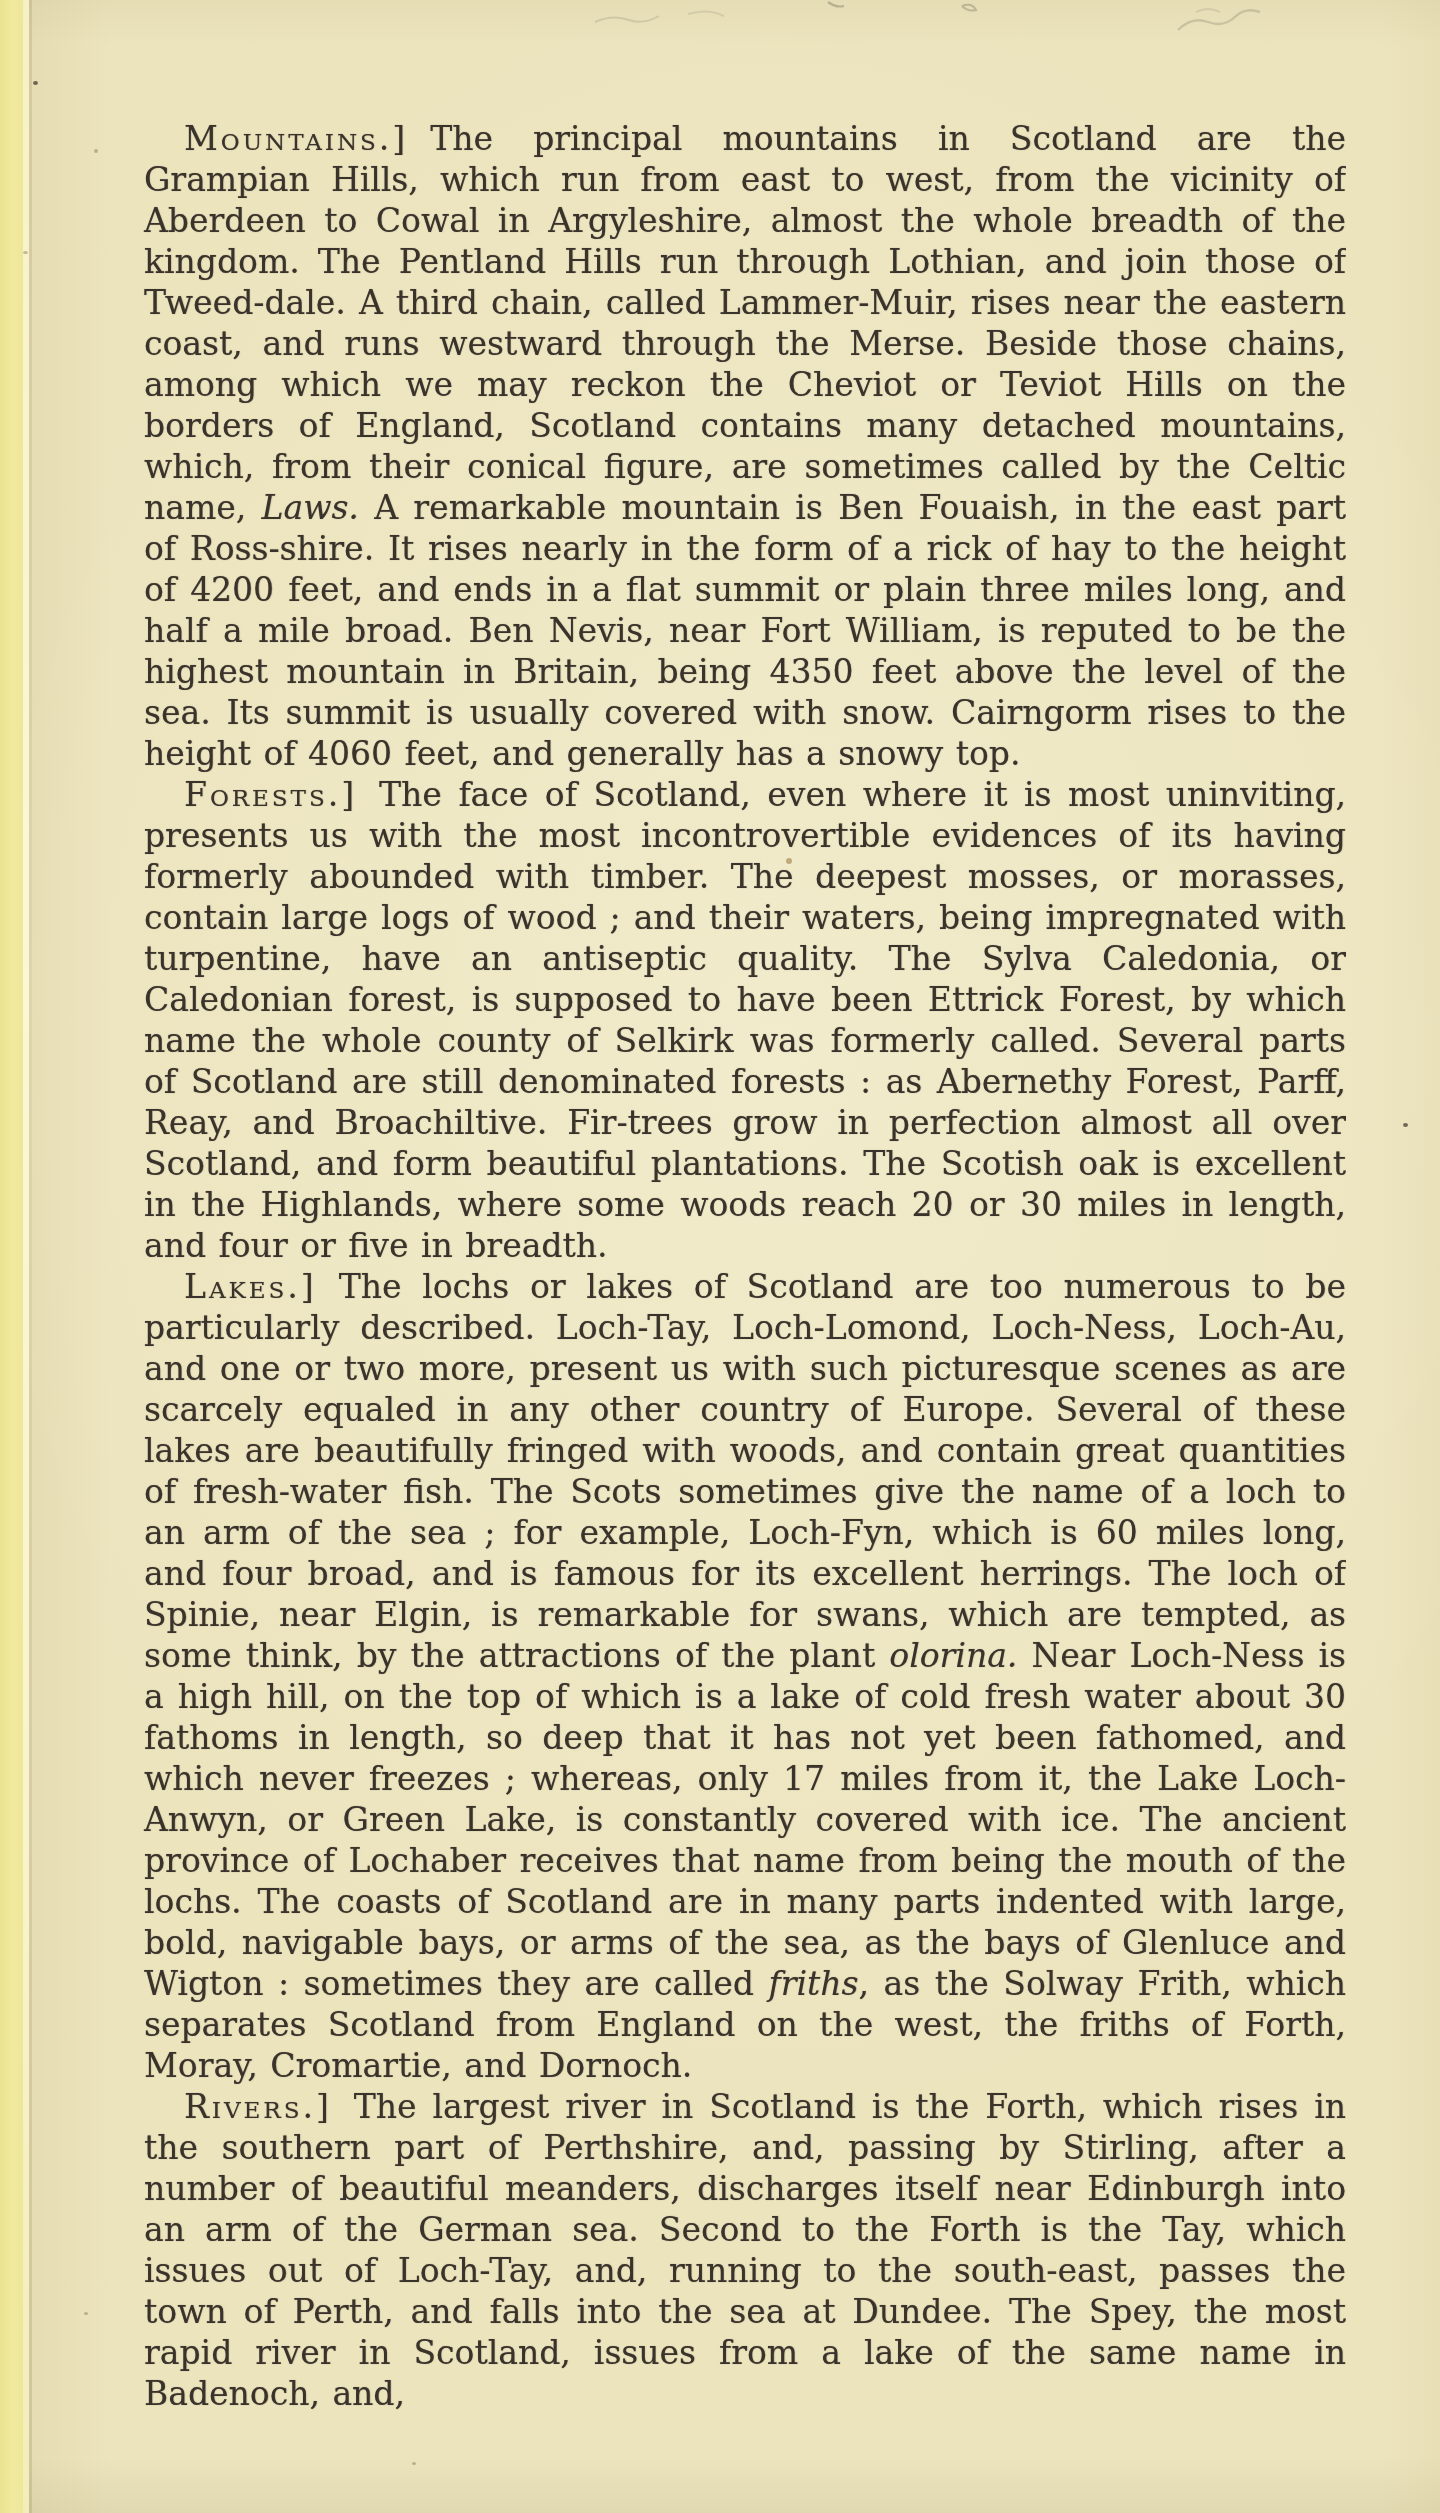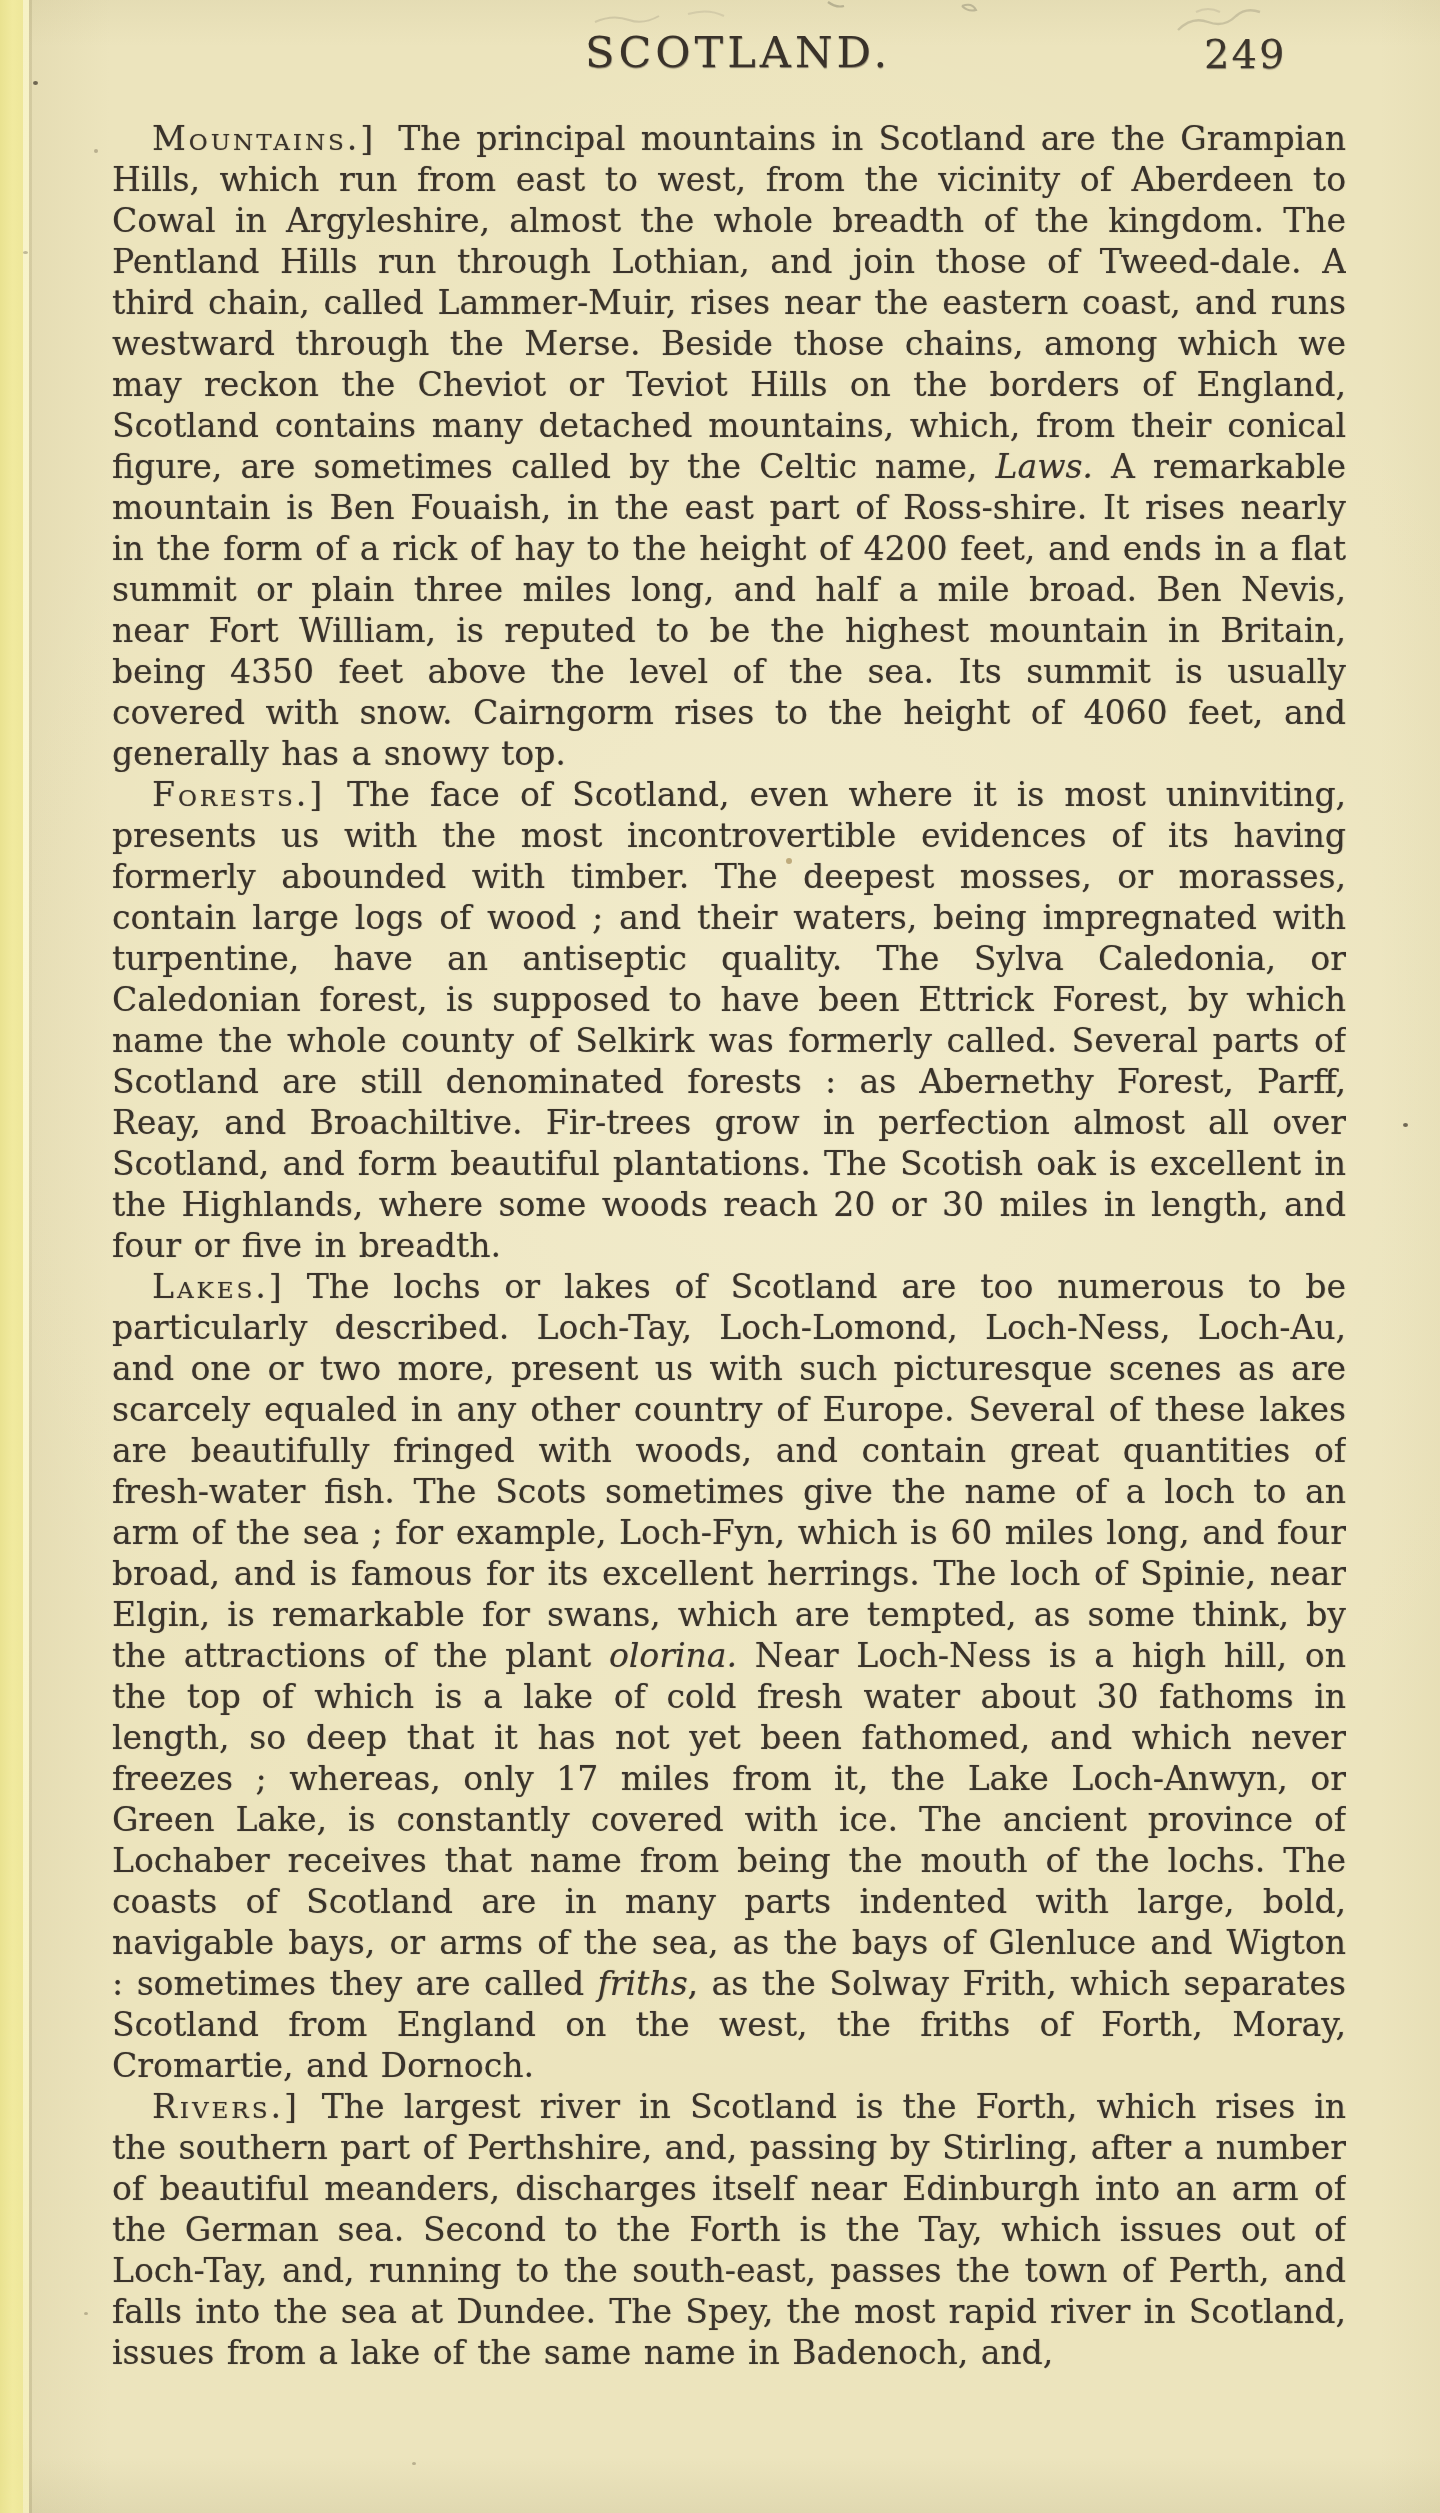--- a/index.html
+++ b/index.html
@@ -49,21 +49,21 @@
     text-shadow: 0.4px 0.5px 1px rgba(54,46,36,0.5);
   }
 
   .text-block {
     position: absolute; left: 112px; top: 118px; width: 1234px; height: 2340px;
     overflow: hidden;
     font-size: 33px; line-height: 41px;
     word-spacing: 2px;
     text-shadow: 0.3px 0.4px 1px rgba(56,48,38,0.5);
   }
-  .para { text-align: justify; text-indent: 40px; }
+  .para { text-align: justify; text-indent: 40px; margin-left: 32px; }
   .seg-label { font-variant: small-caps; letter-spacing: 3px; margin-right: 22px; }
   .seg-i { font-style: italic; }
 
   
   .speck { position: absolute; border-radius: 50%; }
   .speck.dark  { background: rgba(70,62,48,0.75); }
   .speck.brown { background: rgba(150,118,60,0.55); }
   .speck.faint { background: rgba(110,100,75,0.40); }
 
   .scribbles { position: absolute; left: 0; top: 0; pointer-events: none; }
@@ -79,24 +79,20 @@
 
   <svg class="scribbles" width="1440" height="120" viewBox="0 0 1440 120">
     <path d="M595 22 q18 -8 34 -2 q14 5 30 -4" fill="none" stroke="#97917c" stroke-width="2" opacity="0.30"></path>
     <path d="M688 14 q20 -6 36 2" fill="none" stroke="#9a9480" stroke-width="2" opacity="0.25"></path>
     <path d="M1178 30 q14 -14 30 -8 q16 6 28 -6 q10 -9 24 -4" fill="none" stroke="#8f8974" stroke-width="2.4" opacity="0.35"></path>
     <path d="M1196 12 q12 -6 24 0" fill="none" stroke="#9a9480" stroke-width="2" opacity="0.25"></path>
     <path d="M828 2 q8 6 16 4" fill="none" stroke="#8a856e" stroke-width="2.2" opacity="0.5"></path>
     <path d="M962 6 q10 -4 14 4 q-8 2 -14 -4" fill="none" stroke="#8a856e" stroke-width="2" opacity="0.45"></path>
   </svg>
 
-  <div class="running-head">
-    <span class="page-title">SCOTLAND.</span>
-    <span class="page-number">249</span>
-  </div>
 
   <div class="text-block" id="text-block">
       <p class="para"><span class="seg-label">Mountains.]</span><span class="seg-n">The principal mountains in Scotland are the Grampian Hills, which run from east to west, from the vicinity of Aberdeen to Cowal in Argyleshire, almost the whole breadth of the kingdom. The Pentland Hills run through Lothian, and join those of Tweed-dale. A third chain, called Lammer-Muir, rises near the eastern coast, and runs westward through the Merse. Beside those chains, among which we may reckon the Cheviot or Teviot Hills on the borders of England, Scotland contains many detached mountains, which, from their conical figure, are sometimes called by the Celtic name, </span><span class="seg-i">Laws.</span><span class="seg-n"> A remarkable mountain is Ben Fouaish, in the east part of Ross-shire. It rises nearly in the form of a rick of hay to the height of 4200 feet, and ends in a flat summit or plain three miles long, and half a mile broad. Ben Nevis, near Fort William, is reputed to be the highest mountain in Britain, being 4350 feet above the level of the sea. Its summit is usually covered with snow. Cairngorm rises to the height of 4060 feet, and generally has a snowy top.</span></p>
       <p class="para"><span class="seg-label">Forests.]</span><span class="seg-n">The face of Scotland, even where it is most uninviting, presents us with the most incontrovertible evidences of its having formerly abounded with timber. The deepest mosses, or morasses, contain large logs of wood ; and their waters, being impregnated with turpentine, have an antiseptic quality. The Sylva Caledonia, or Caledonian forest, is supposed to have been Ettrick Forest, by which name the whole county of Selkirk was formerly called. Several parts of Scotland are still denominated forests : as Abernethy Forest, Parff, Reay, and Broachiltive. Fir-trees grow in perfection almost all over Scotland, and form beautiful plantations. The Scotish oak is excellent in the Highlands, where some woods reach 20 or 30 miles in length, and four or five in breadth.</span></p>
       <p class="para"><span class="seg-label">Lakes.]</span><span class="seg-n">The lochs or lakes of Scotland are too numerous to be particularly described. Loch-Tay, Loch-Lomond, Loch-Ness, Loch-Au, and one or two more, present us with such picturesque scenes as are scarcely equaled in any other country of Europe. Several of these lakes are beautifully fringed with woods, and contain great quantities of fresh-water fish. The Scots sometimes give the name of a loch to an arm of the sea ; for example, Loch-Fyn, which is 60 miles long, and four broad, and is famous for its excellent herrings. The loch of Spinie, near Elgin, is remarkable for swans, which are tempted, as some think, by the attractions of the plant </span><span class="seg-i">olorina.</span><span class="seg-n"> Near Loch-Ness is a high hill, on the top of which is a lake of cold fresh water about 30 fathoms in length, so deep that it has not yet been fathomed, and which never freezes ; whereas, only 17 miles from it, the Lake Loch-Anwyn, or Green Lake, is constantly covered with ice. The ancient province of Lochaber receives that name from being the mouth of the lochs. The coasts of Scotland are in many parts indented with large, bold, navigable bays, or arms of the sea, as the bays of Glenluce and Wigton : sometimes they are called </span><span class="seg-i">friths</span><span class="seg-n">, as the Solway Frith, which separates Scotland from England on the west, the friths of Forth, Moray, Cromartie, and Dornoch.</span></p>
       <p class="para"><span class="seg-label">Rivers.]</span><span class="seg-n">The largest river in Scotland is the Forth, which rises in the southern part of Perthshire, and, passing by Stirling, after a number of beautiful meanders, discharges itself near Edinburgh into an arm of the German sea. Second to the Forth is the Tay, which issues out of Loch-Tay, and, running to the south-east, passes the town of Perth, and falls into the sea at Dundee. The Spey, the most rapid river in Scotland, issues from a lake of the same name in Badenoch, and,</span></p>
     </div>
 
   <div class="speck dark" style="left:33px;  top:81px;   width:5px; height:4px;"></div>
   <div class="speck faint" style="left:23px;  top:251px;  width:5px; height:3px;"></div>

